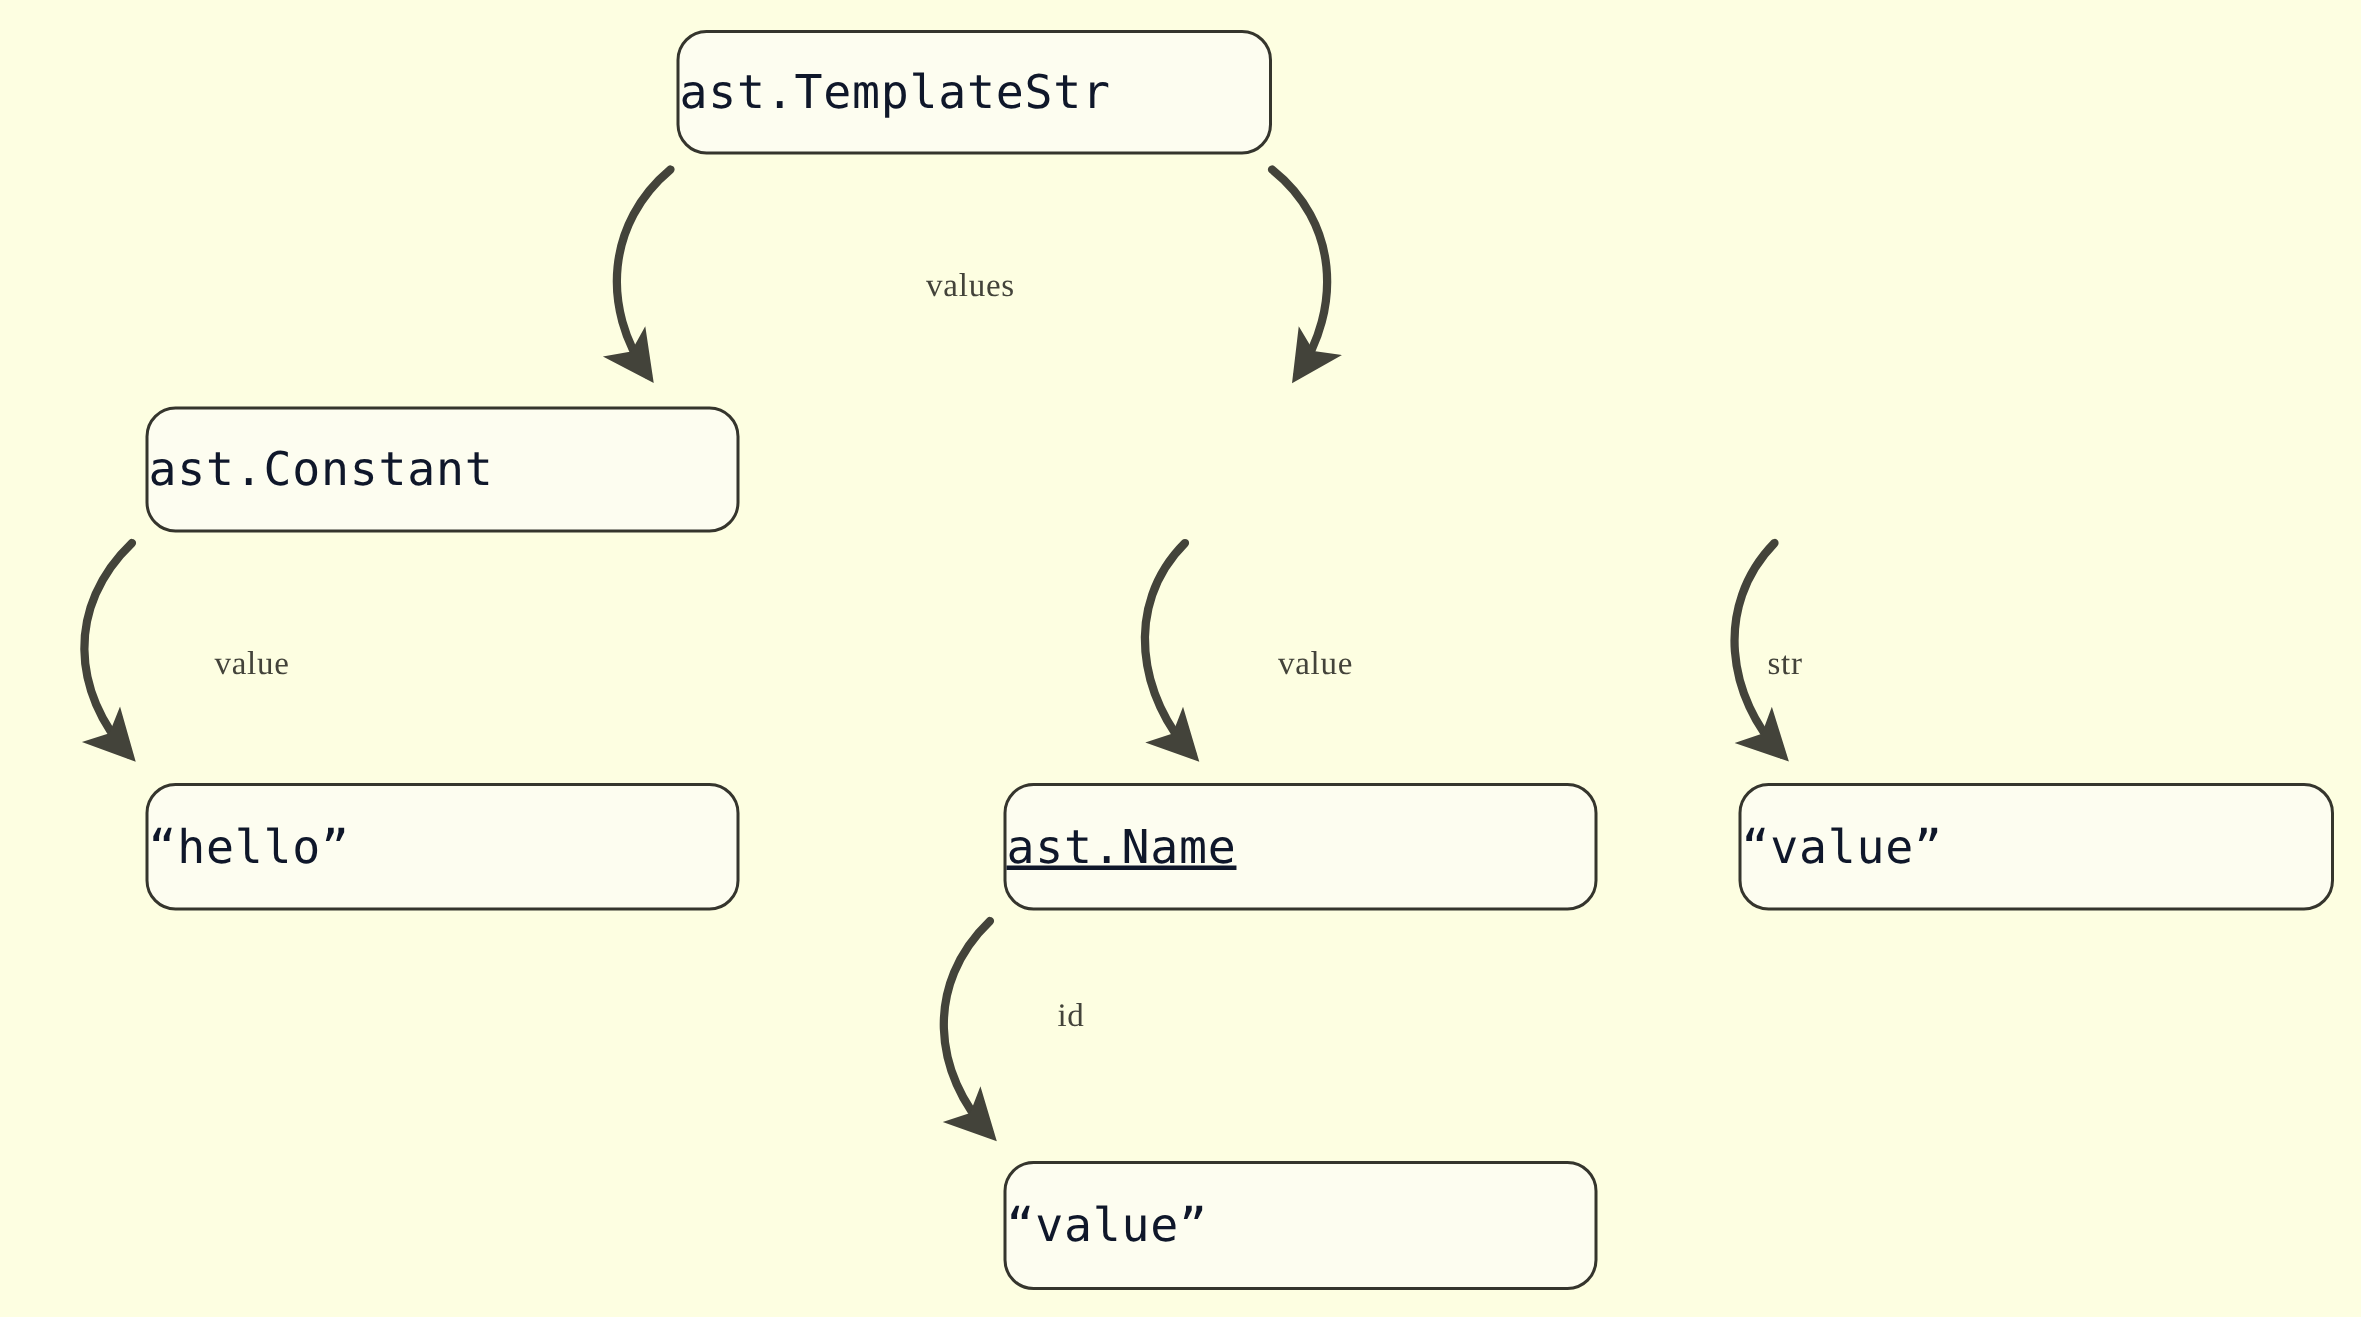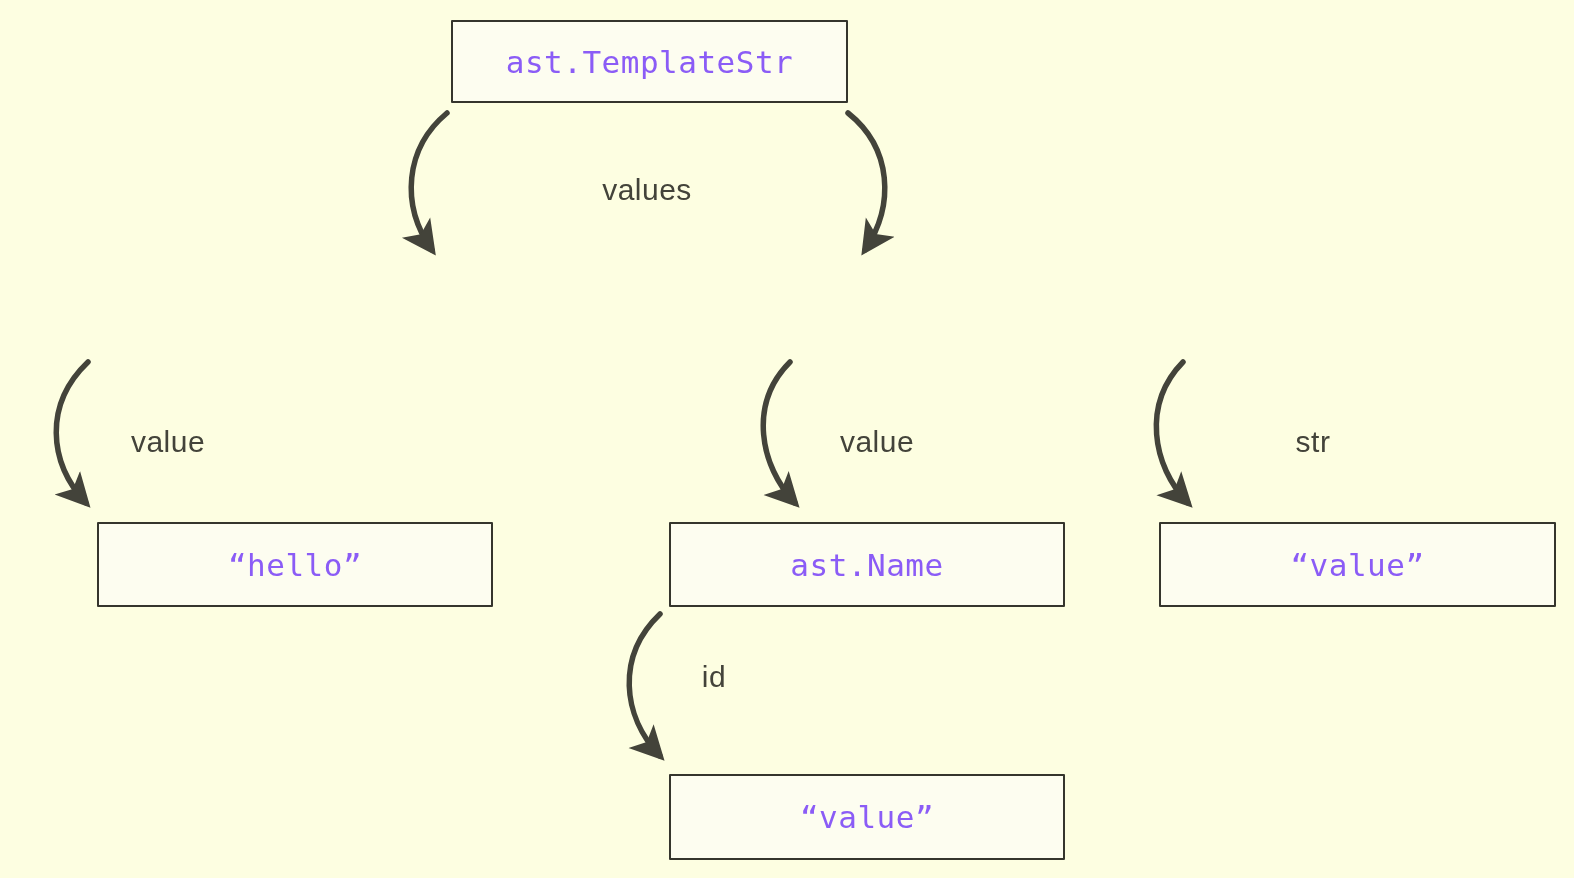--- a/index.html
+++ b/index.html
@@ -26,35 +26,35 @@
     top: 0;
     width: 1574px;
     height: 878px;
     pointer-events: none;
   }
   .node {
     position: absolute;
     box-sizing: border-box;
     background: #fdfdf0;
     border: 2.6px solid #35352d;
-    border-radius: 1px;
+    border-radius: 20px;
     display: flex;
     align-items: center;
-    justify-content: center;
-    color: #8b5cf6;
+    justify-content: flex-start;
+    color: #0f172a;
     font-family: "DejaVu Sans Mono", "Liberation Mono", monospace;
     font-size: 31px;
     letter-spacing: 0.5px;
     white-space: nowrap;
   }
   .edge-label {
     position: absolute;
     color: #43433a;
-    font-family: Liberation Sans, sans-serif;
-    font-size: 30px;
+    font-family: Liberation Serif, serif;
+    font-size: 22px;
     letter-spacing: 0.5px;
     white-space: nowrap;
     transform: translate(-50%, -50%);
   }
 </style>
 </head>
 <body>
 
 <div id="diagram-root">
 
@@ -75,41 +75,44 @@
 
     <path d="M 1183 362 C 1142 404 1152 466 1188 503" fill="none" stroke="#43433a" stroke-width="5.5" stroke-linecap="round" marker-end="url(#arrowhead)"></path>
 
     <path d="M 660 614 C 616 656 622 716 660 756" fill="none" stroke="#43433a" stroke-width="5.5" stroke-linecap="round" marker-end="url(#arrowhead)"></path>
   </svg>
 
   <div class="node" style="left:451px; top:20px; width:397px; height:83px;">
     <span>ast.TemplateStr</span>
   </div>
 
+  <div class="node" style="left:97px; top:271px; width:396px; height:84px;">
+    <span>ast.Constant</span>
+  </div>
 
 
   <div class="node" style="left:97px; top:522px; width:396px; height:85px;">
     <span>“hello”</span>
   </div>
 
-  <div class="node" style="left:669px; top:522px; width:396px; height:85px;">
+  <div class="node" style="left:669px; top:522px; width:396px; height:85px;text-decoration:underline;">
     <span>ast.Name</span>
   </div>
 
   <div class="node" style="left:1159px; top:522px; width:397px; height:85px;">
     <span>“value”</span>
   </div>
 
   <div class="node" style="left:669px; top:774px; width:396px; height:86px;">
     <span>“value”</span>
   </div>
 
   <div class="edge-label" style="left:647px; top:190px;">values</div>
 
   <div class="edge-label" style="left:168px; top:442px;">value</div>
 
   <div class="edge-label" style="left:877px; top:442px;">value</div>
 
-  <div class="edge-label" style="left:1313px; top:442px;">str</div>
+  <div class="edge-label" style="left:1190px; top:442px;">str</div>
 
   <div class="edge-label" style="left:714px; top:677px;">id</div>
 
 </div>
 
 </body></html>

